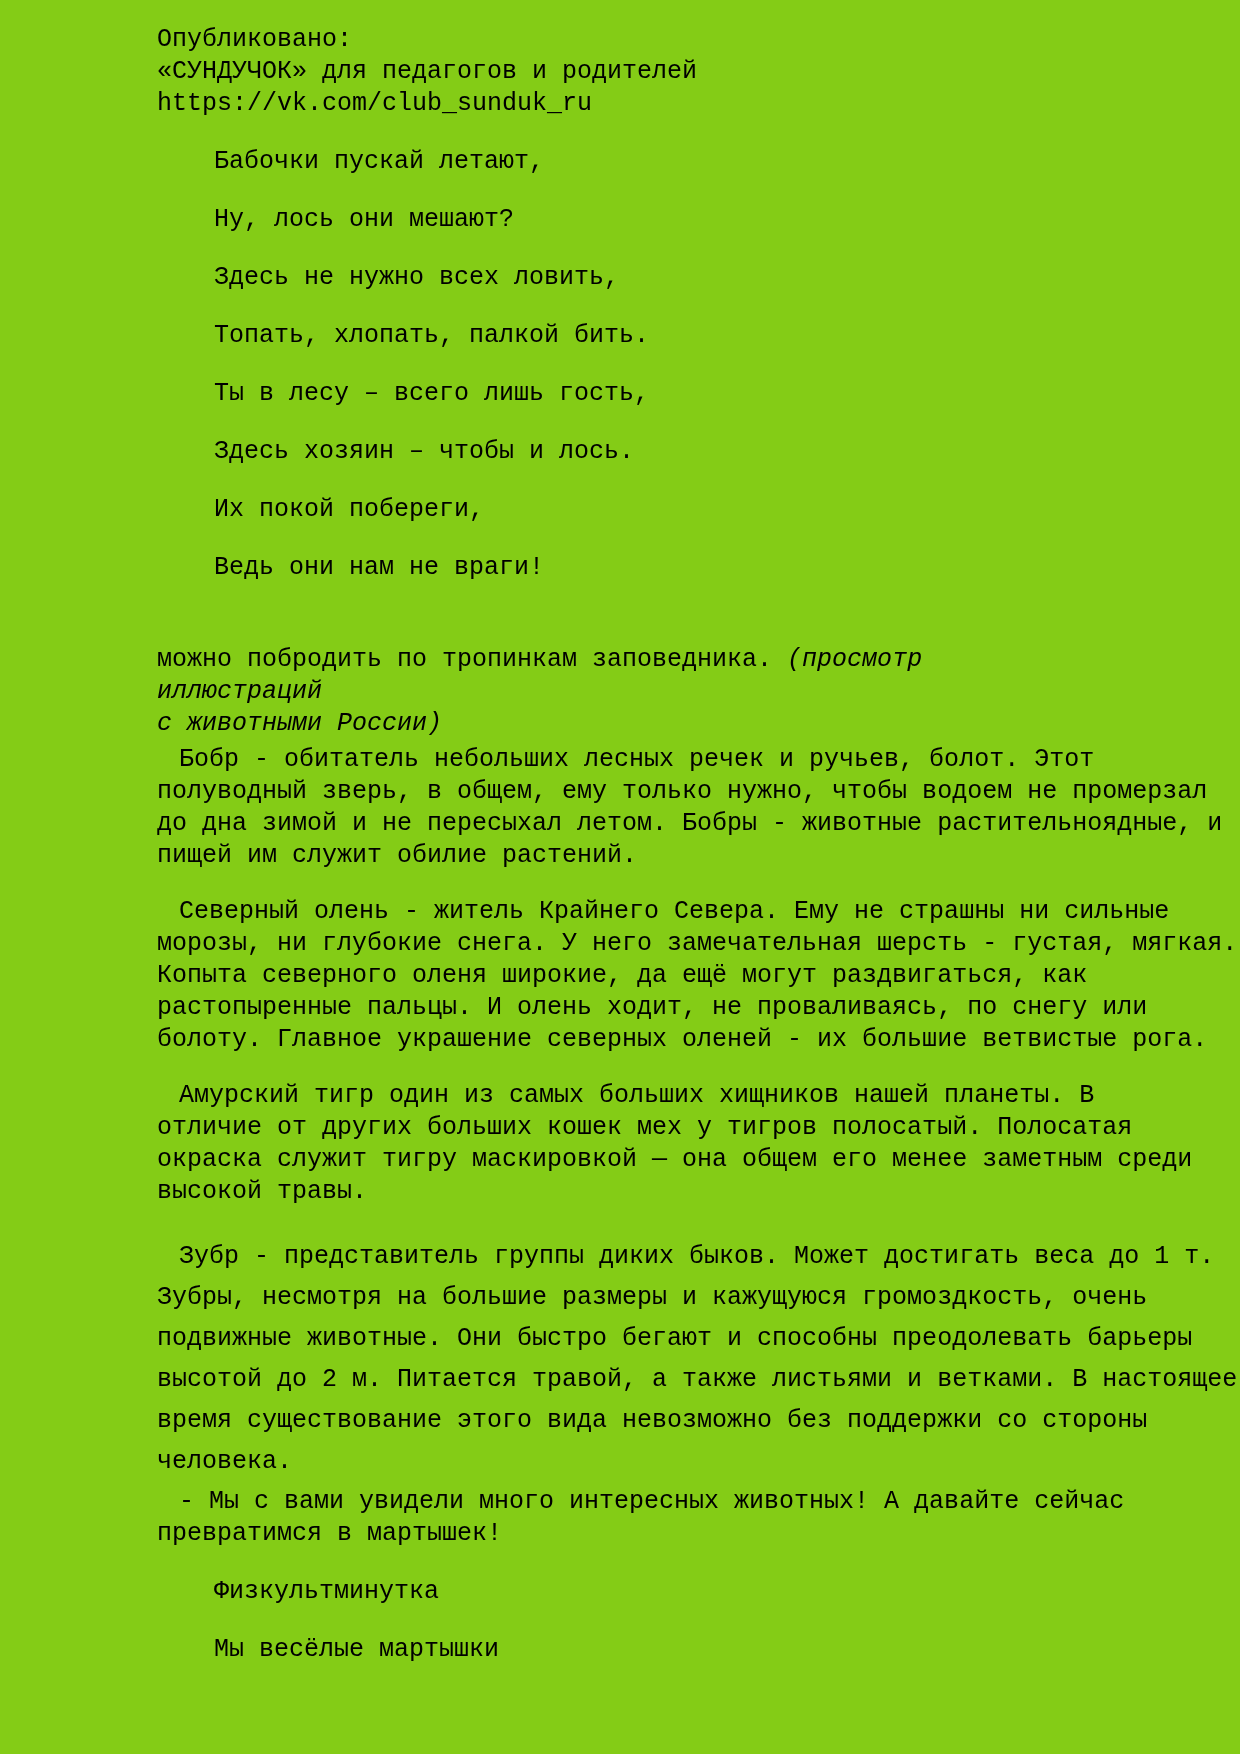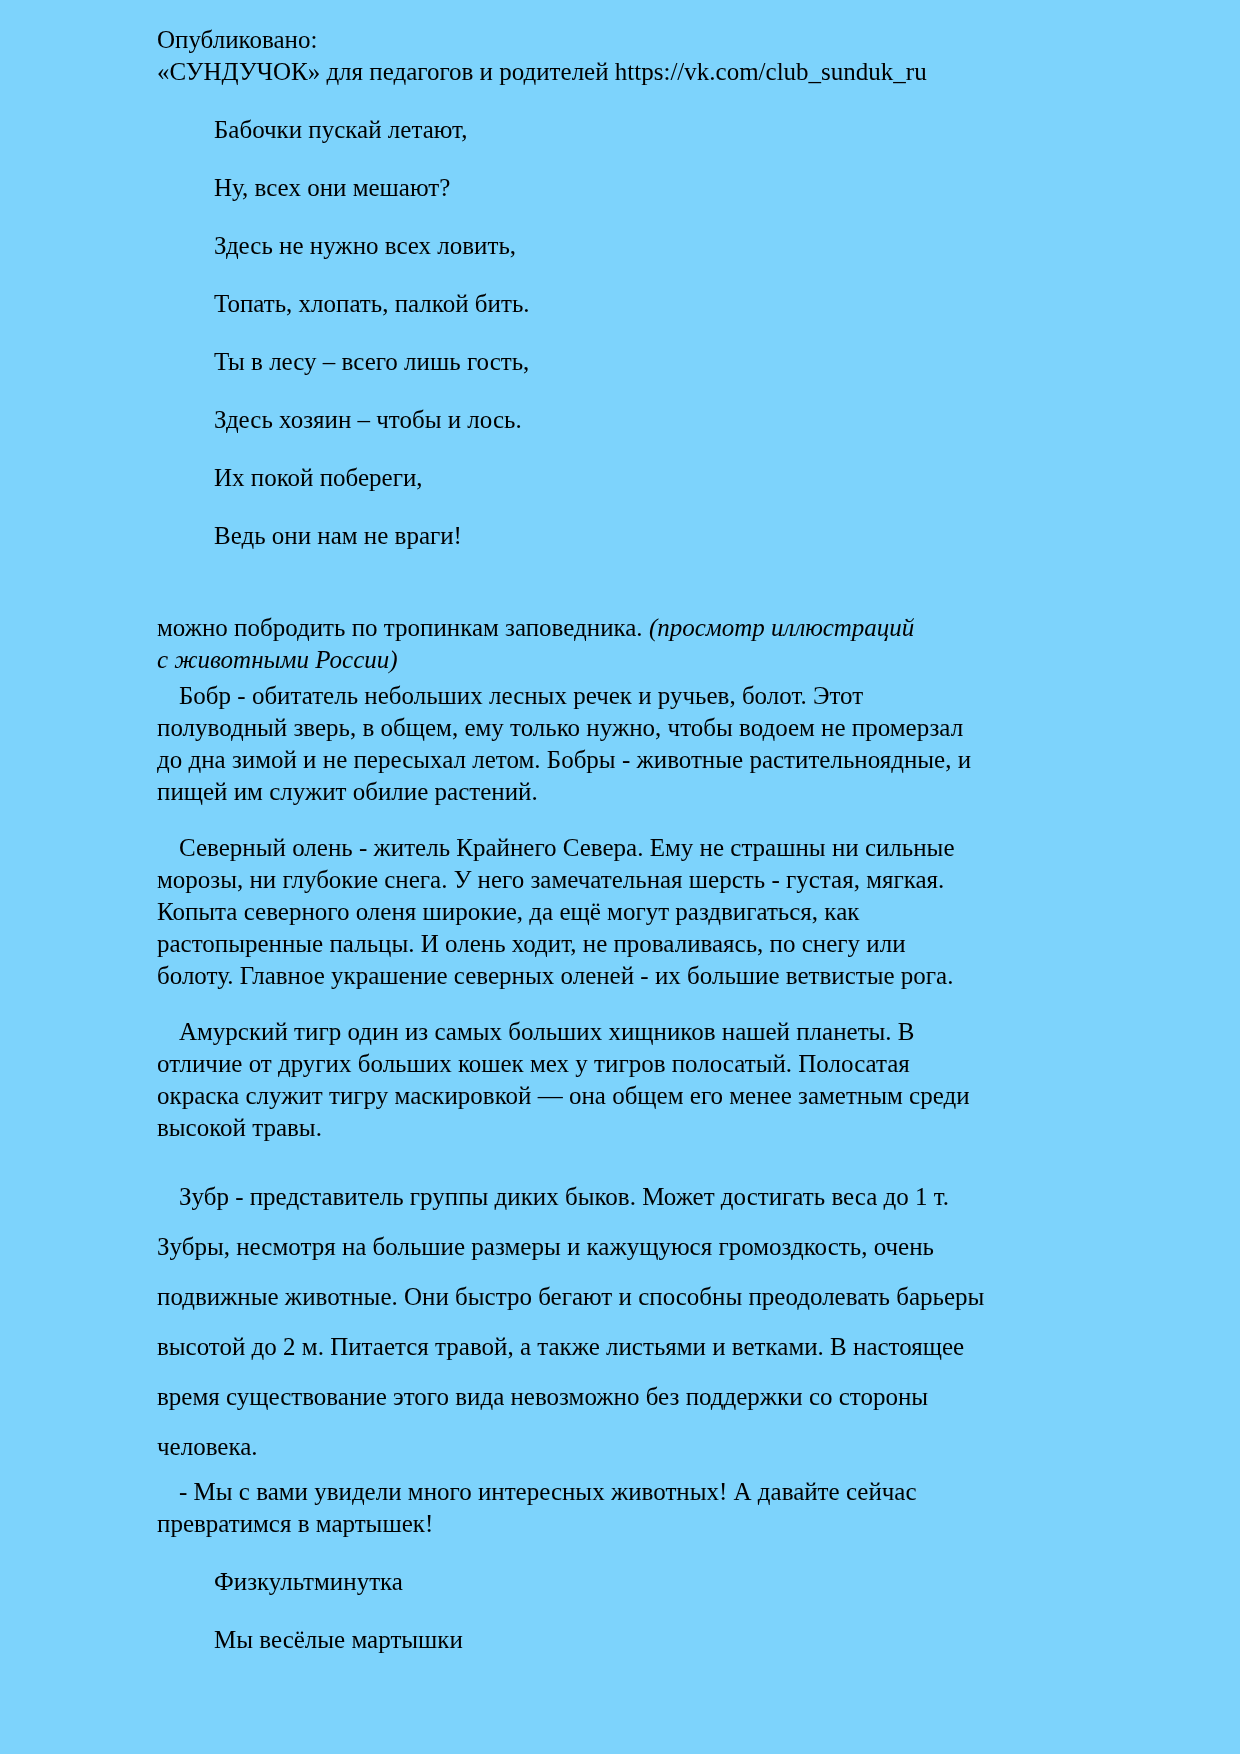--- a/index.html
+++ b/index.html
@@ -6,58 +6,58 @@
     margin: 0;
     padding: 0;
     background: #ffffff;
   }
   .page {
     position: relative;
     width: 1240px;
     height: 1754px;
     box-sizing: border-box;
     padding: 24px 150px 0 157px;
-    background: #7dd3fc;
+    background: #84cc16;
     color: #000000;
-    font-family: Liberation Serif, serif;
+    font-family: Liberation Mono, monospace;
     font-size: 25px;
     line-height: 32px;
     overflow: hidden;
   }
   p { margin: 0; }
   
   .verse {
     margin-top: 26px;
     text-indent: 57px;
   }
   
   .para {
     text-indent: 22px;
   }
   .lines { white-space: pre; }
   .m0  { margin-top: 4px; }
   .gap { margin-top: 24px; }
   .gap-sm { margin-top: 28px; }
-  .bison { line-height: 50px; }
+  .bison { line-height: 41px; }
   .em { font-style: italic; }
 </style>
 </head>
 <body>
 
 <div class="page">
 
   <p class="hdr">
     <span>Опубликовано:</span>
   </p>
   <p class="hdr">
     <span>«СУНДУЧОК» для педагогов и родителей </span><span>https://vk.com/club_sunduk_ru</span>
   </p>
 
   <p class="verse">Бабочки пускай летают,</p>
-  <p class="verse">Ну, всех они мешают?</p>
+  <p class="verse">Ну, лось они мешают?</p>
   <p class="verse">Здесь не нужно всех ловить,</p>
   <p class="verse">Топать, хлопать, палкой бить.</p>
   <p class="verse">Ты в лесу – всего лишь гость,</p>
   <p class="verse">Здесь хозяин – чтобы и лось.</p>
   <p class="verse">Их покой побереги,</p>
   <p class="verse">Ведь они нам не враги!</p>
 
   <p class="para gap-sm">
     <br>
     <span>можно побродить по тропинкам заповедника. </span><span class="em">(просмотр иллюстраций</span><br>

